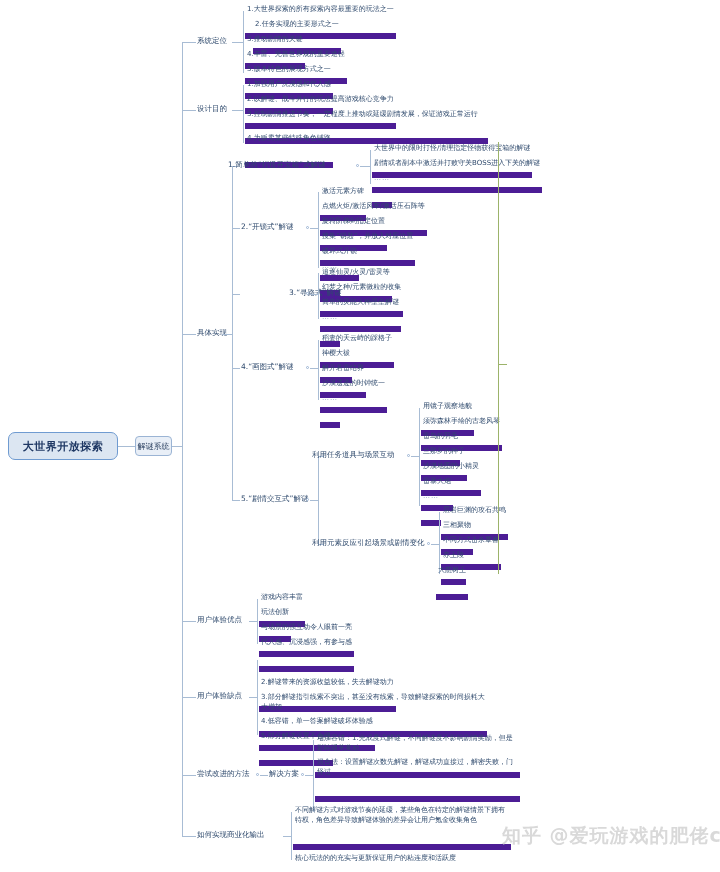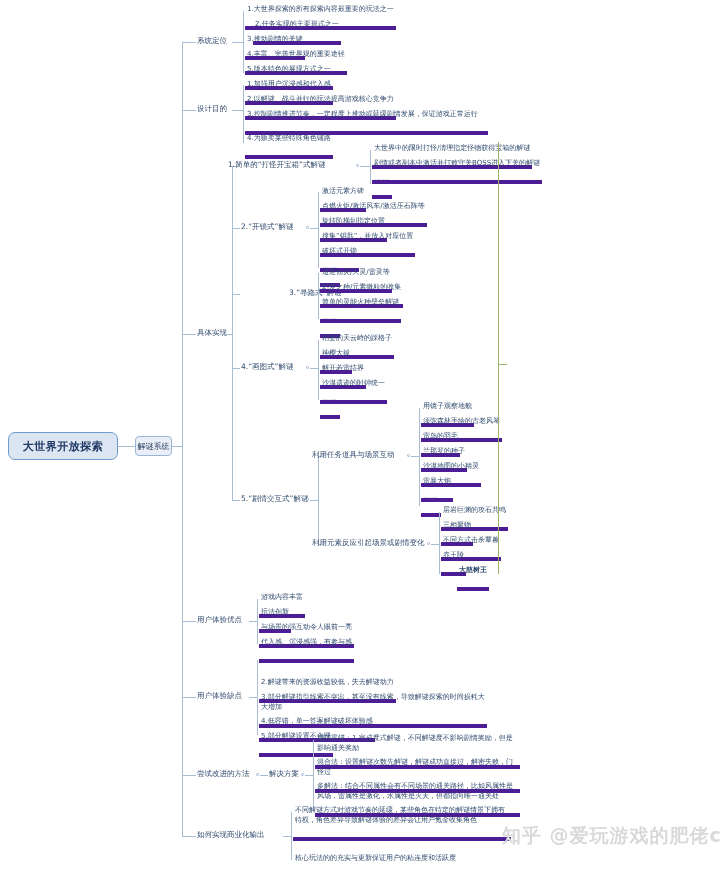--- a/index.html
+++ b/index.html
@@ -52,22 +52,22 @@
     font-size: 8px;
     white-space: nowrap;
   }
 
   
   .u-node {
     position: absolute;
     color: #2f4a6d;
     font-size: 7px;
     line-height: 1.45;
-    border-bottom: 4px solid #4c1d95;
-    padding: 0 2px 12px 2px;
+    border-bottom: 6px solid #4c1d95;
+    padding: 0 2px 19px 2px;
     white-space: nowrap;
   }
   .u-node.wrap { white-space: normal; }
   .u-node.dash { color: #7f98b5; letter-spacing: 1px; }
 
   
   .b-label {
     position: absolute;
     color: #2f4a6d;
     font-size: 7.5px;
@@ -215,21 +215,21 @@
   <div class="hline" style="left:318px; top:544px; width:6px;"></div>
   <div class="b-label" style="left:312px; top:538px;">利用元素反应引起场景或剧情变化</div>
   <div class="dot" style="left:427px; top:542px;"></div>
   <div class="hline" style="left:431px; top:544px; width:8px;"></div>
   <div class="vline" style="left:439px; top:512px; height:62px;"></div>
 
   <div class="u-node" style="left:441px; top:505px;">层岩巨渊的攻石共鸣</div>
   <div class="u-node" style="left:441px; top:520px;">三相聚物</div>
   <div class="u-node" style="left:441px; top:535px;">不同方式击杀蕈兽</div>
   <div class="u-node" style="left:441px; top:550px;">赤王陵</div>
-  <div class="u-node" style="left:457px; top:565px;font-weight:bold;">大慈树王</div>
+  <div class="u-node" style="left:436px; top:565px;">大慈树王</div>
 
   <div class="vline green" style="left:498px; top:142px; height:432px;"></div>
   <div class="hline green" style="left:498px; top:364px; width:9px;"></div>
 
   <div class="hline" style="left:182px; top:621px; width:14px;"></div>
   <div class="b-label" style="left:197px; top:615px;">用户体验优点</div>
   <div class="hline" style="left:249px; top:621px; width:8px;"></div>
   <div class="vline" style="left:257px; top:599px; height:45px;"></div>
 
   <div class="u-node" style="left:259px; top:592px;">游戏内容丰富</div>
@@ -251,21 +251,20 @@
   <div class="b-label" style="left:197px; top:769px;">尝试改进的方法</div>
   <div class="dot" style="left:256px; top:773px;"></div>
   <div class="hline" style="left:260px; top:775px; width:8px;"></div>
   <div class="b-label" style="left:269px; top:769px;">解决方案</div>
   <div class="dot" style="left:301px; top:773px;"></div>
   <div class="hline" style="left:305px; top:775px; width:8px;"></div>
   <div class="vline" style="left:313px; top:740px; height:72px;"></div>
 
   <div class="u-node wrap" style="left:315px; top:733px; width:205px;">增加容错：1.完成度式解谜，不同解谜度不影响剧情奖励，但是影响通关奖励</div>
   <div class="u-node wrap" style="left:315px; top:757px; width:205px;">混合法：设置解谜次数先解谜，解谜成功直接过，解密失败，门怪过</div>
-  <div class="u-node wrap" style="left:315px; top:781px; width:205px;">多解法：结合不同属性会有不同场景的通关路径，比如风属性是风场，雷属性是激化，水属性是灭天，但都指向唯一通关处</div>
 
   <div class="hline" style="left:182px; top:836px; width:14px;"></div>
   <div class="b-label" style="left:197px; top:830px;">如何实现商业化输出</div>
   <div class="hline" style="left:283px; top:836px; width:8px;"></div>
   <div class="vline" style="left:291px; top:812px; height:48px;"></div>
 
   <div class="u-node wrap" style="left:293px; top:805px; width:218px;">不同解谜方式对游戏节奏的延缓，某些角色在特定的解谜情景下拥有特权，角色差异导致解谜体验的差异会让用户氪金收集角色</div>
   <div class="u-node" style="left:293px; top:853px;">核心玩法的的充实与更新保证用户的粘连度和活跃度</div>
 
   <div class="watermark" style="left:502px; top:823px;">知乎 @爱玩游戏的肥佬c</div>

